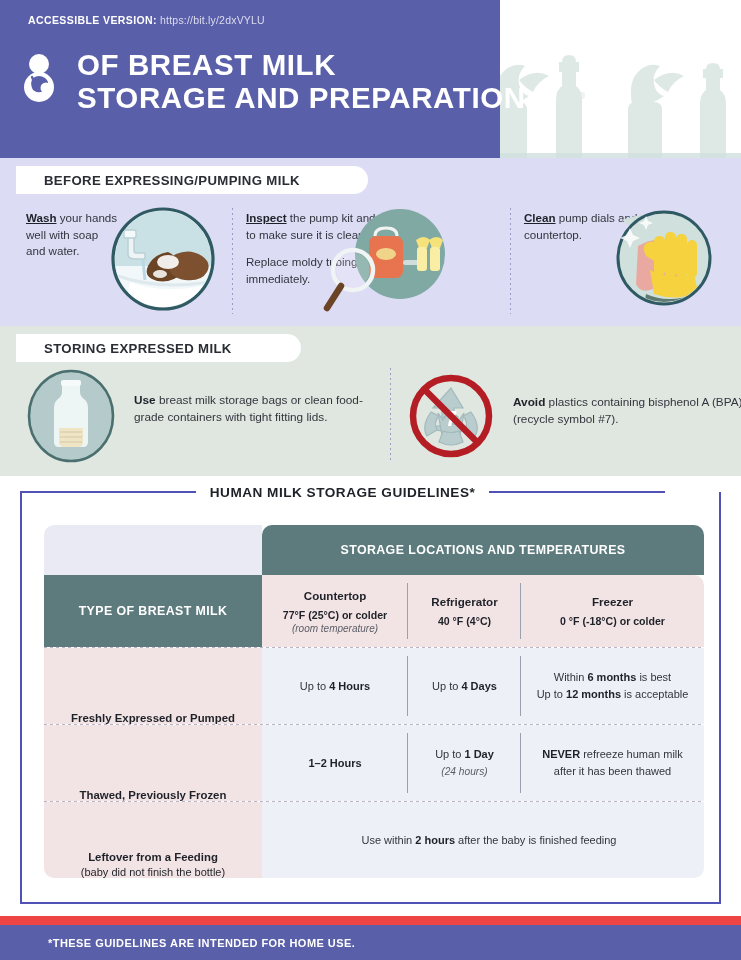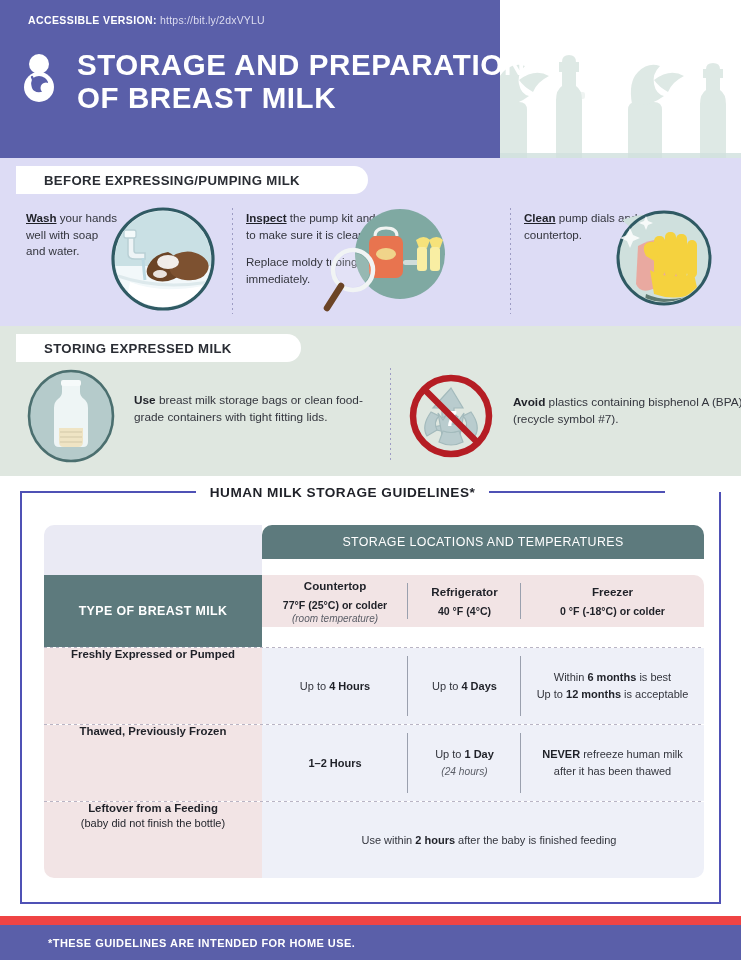--- a/index.html
+++ b/index.html
@@ -91,41 +91,41 @@
   }
 
   
   .tbl { position:absolute; left:44px; top:525px; width:660px; font-size:11px; }
   .tbl-grid { display:grid; grid-template-columns: 218px 146px 113px 183px; }
   .cell { position:relative; }
   .hdr-blank { background:#eaeaf4; border-radius:10px 0 0 0; }
   .hdr-span {
     grid-column: 2 / span 3; background:#5d7a7d; color:#fff;
     display:flex; align-items:center; justify-content:center;
-    font-weight:normal; font-size:12.4px; letter-spacing:.4px;
-    height:34px; border-radius:10px 10px 0 0;
+    font-weight:bold; font-size:12.4px; letter-spacing:.4px;
+    height:50px; border-radius:10px 10px 0 0;
   }
   .hdr-type {
     background:#5d7a7d; color:#ffffff; font-weight:bold; font-size:12.4px;
     letter-spacing:.4px; display:flex; align-items:center; justify-content:center;
     height:72px; text-align:center;
   }
   .hdr-loc {
-    background:#f2e4e5; text-align:center; height:52px;
+    background:#f2e4e5; text-align:center; height:72px;
     display:flex; flex-direction:column; align-items:center; justify-content:center;
     padding: 0 6px; color:#1f2128;
   }
   .hdr-loc .lname { font-weight:bold; font-size:11.6px; margin-bottom:7px; }
   .hdr-loc .ltemp { font-weight:bold; font-size:10.6px; }
   .hdr-loc .lsub { font-style:italic; font-weight:normal; font-size:10px; color:#5a5d66; margin-top:2px; }
   .hdr-loc.last { border-radius:0 10px 0 0; }
 
   .rowlbl {
     background:#f2e4e5; text-align:center; color:#1f2128;
-    display:flex; flex-direction:column; align-items:center; justify-content:flex-start;
+    display:flex; flex-direction:column; align-items:center; justify-content:flex-end;
     padding: 0 12px;
   }
   .rowlbl .rl1 { font-weight:bold; font-size:11.4px; }
   .rowlbl .rl2 { font-size:11px; margin-top:3px; }
   .datacell {
     background:#eef0f8; text-align:center; color:#33353d;
     display:flex; flex-direction:column; align-items:center; justify-content:center;
     padding: 0 8px; line-height:17px; font-size:11px;
   }
   .datacell b { font-weight:bold; color:#1f2128; }
@@ -193,22 +193,22 @@
 
     <svg class="logo-badge" viewBox="0 0 52 52">
       <circle cx="26" cy="14" r="10" fill="#ffffff"></circle>
       <circle cx="26" cy="37" r="15" fill="#ffffff"></circle>
       <path d="M20 28 q6-4 12 0 q4 3 3 8 q-1 5 -7 6 q-7 1 -9 -4 q-2 -6 1 -10 z" fill="#5a5fa9"></path>
       <circle cx="33" cy="38" r="5.5" fill="#ffffff"></circle>
       <path d="M19 27 q3 6 2 12" stroke="#5a5fa9" stroke-width="2.4" fill="none" stroke-linecap="round"></path>
     </svg>
 
     <div class="title-block">
+      <div>OF BREAST MILK</div>
       <div>STORAGE AND PREPARATION</div>
-      <div>OF BREAST MILK</div>
     </div>
   </div>
 
   <div class="sec-before">
     <div class="sec-tab" style="width:352px;">
       <span>BEFORE EXPRESSING/PUMPING MILK</span>
     </div>
 
     <div class="before-items">
 

